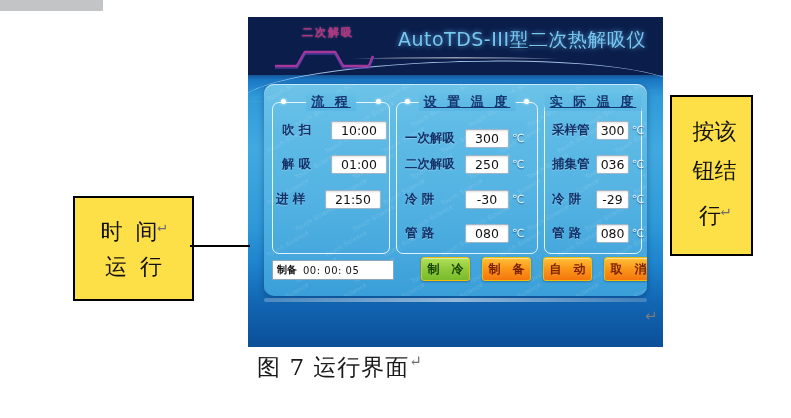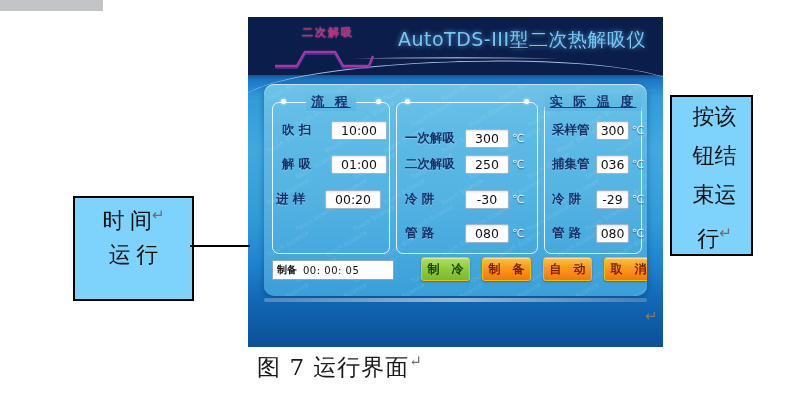--- a/index.html
+++ b/index.html
@@ -160,23 +160,23 @@
     text-shadow:0 1px 2px rgba(0,30,70,.7);
   }
   .foot-bar{
     position:absolute;left:16px;top:281px;width:383px;height:4px;
     border-radius:2px;
     background:linear-gradient(90deg,rgba(255,255,255,.25),rgba(255,255,255,.55),rgba(255,255,255,.2));
   }
 
   
   .anno{
-    position:absolute;border:2px solid #000;background:#7dd3fc;
-    display:flex;flex-direction:column;align-items:center;
-    color:#111;font-family:Liberation Serif, serif;
+    position:absolute;border:2px solid #000;background:#fde047;
+    display:flex;flex-direction:column;align-items:center;justify-content:center;
+    color:#111;font-family:Liberation Mono, monospace;
   }
   .anno-left{left:73px;top:196px;width:117px;height:101px;font-size:22px;line-height:34px;}
   .anno-right{left:670px;top:95px;width:83px;height:161px;font-size:22px;line-height:39px;
               align-items:flex-start;padding-left:6px;box-sizing:border-box;}
   .anno-right .ln{width:100%;text-align:center;}
   .leader{
     position:absolute;left:190px;top:245px;width:60px;height:0;
     border-top:2.5px solid #000;
   }
   .ret{font-size:15px;color:#6e6e6e;vertical-align:super;}
@@ -284,27 +284,28 @@
       <div class="row" style="top:16px;">
         <span class="lab sp" style="width:44px;margin-left:6px;">吹  扫</span>
         <span class="fld" style="width:54px;margin-left:5px;">10:00</span>
       </div>
       <div class="row" style="top:50px;">
         <span class="lab sp" style="width:44px;margin-left:6px;">解  吸</span>
         <span class="fld" style="width:54px;margin-left:5px;">01:00</span>
       </div>
       <div class="row" style="top:85px;">
         <span class="lab sp" style="width:44px;">进  样</span>
-        <span class="fld" style="width:54px;margin-left:5px;">00:20</span>
+        <span class="fld" style="width:54px;margin-left:5px;">21:50</span>
       </div>
     </div>
 
     <div class="group g2">
       <span class="grp-dot" style="left:8px;"></span>
       <span class="grp-dot" style="right:8px;"></span>
+      <div class="group-title">设 置 温 度</div>
 
       <div class="row" style="top:16px;margin-top:8px;">
         <span class="lab sp" style="width:56px;margin-left:5px;">一次解吸</span>
         <span class="fld" style="width:42px;margin-left:4px;">300</span>
         <span class="unit">℃</span>
       </div>
       <div class="row" style="top:50px;">
         <span class="lab sp" style="width:56px;margin-left:5px;">二次解吸</span>
         <span class="fld" style="width:42px;margin-left:4px;">250</span>
         <span class="unit">℃</span>
@@ -366,21 +367,20 @@
 
 <div class="anno anno-left">
   <div><span>时 间</span><span class="ret">↵</span></div>
   <div>运 行</div>
 </div>
 <div class="leader"></div>
 
 <div class="anno anno-right">
   <div class="ln">按该</div>
   <div class="ln">钮结</div>
-  <div class="ln">束运</div>
   <div class="ln"><span>行</span><span class="ret">↵</span></div>
 </div>
 
 <div class="cap-ret">↵</div>
 
 <div class="caption">
   <span>图 7   运行界面</span><span class="ret">↵</span>
 </div>
 
 </body></html>

